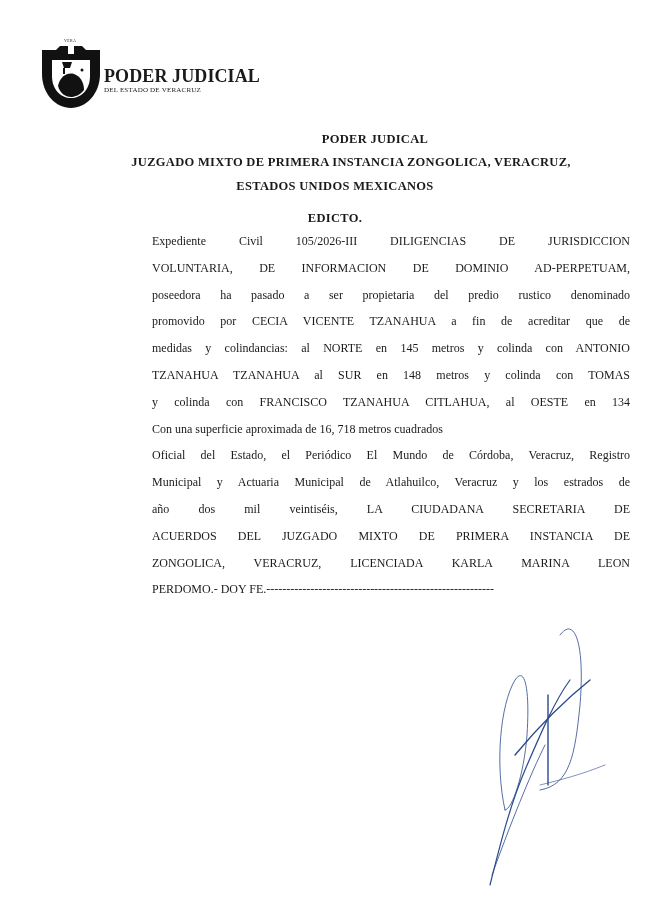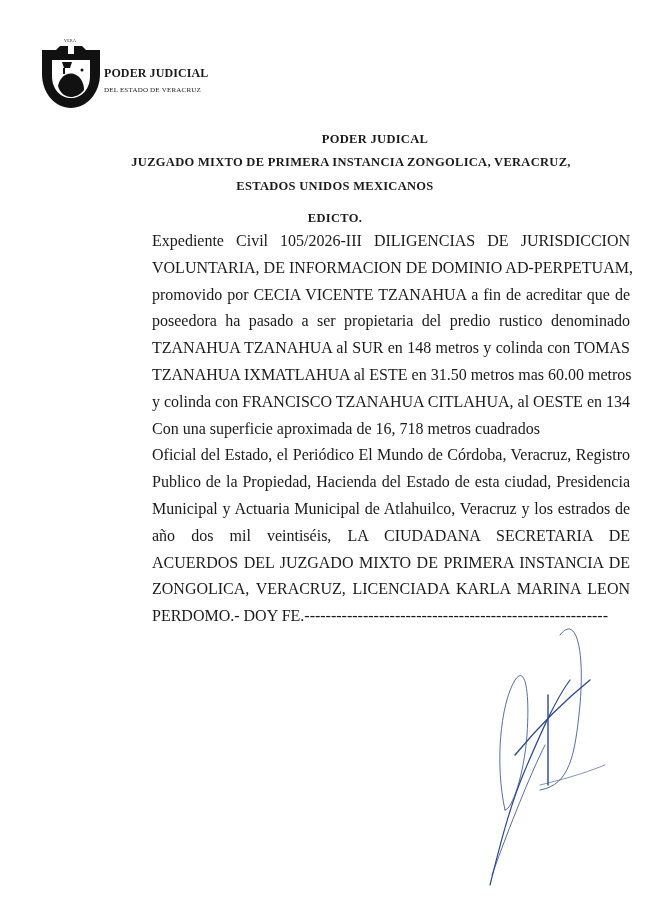--- a/index.html
+++ b/index.html
@@ -1,27 +1,27 @@
 <!DOCTYPE html>
 <html><head>
   <meta charset="utf-8">
   <style>
     html, body { margin: 0; padding: 0; background: #ffffff; }
     body { width: 670px; height: 900px; position: relative; overflow: hidden; font-family: "Liberation Serif", serif; color: #1a1a1a; }
     .logo { position: absolute; left: 38px; top: 38px; width: 190px; height: 72px; }
     .logo-emblem { position: absolute; left: 0; top: 0; width: 66px; height: 72px; }
     .logo-vera { position: absolute; left: 26px; top: 0px; font-size: 4px; letter-spacing: 0.3px; font-family: "Liberation Serif", serif; }
-    .logo-title { position: absolute; left: 66px; top: 28px; font-size: 12px; font-weight: bold; letter-spacing: 0.1px; white-space: nowrap; }
+    .logo-title { position: absolute; left: 66px; top: 28px; font-size: 18px; font-weight: bold; letter-spacing: 0.1px; white-space: nowrap; }
     .logo-sub { position: absolute; left: 66px; top: 48px; font-size: 7px; letter-spacing: 0.2px; white-space: nowrap; text-align: center; }
     .heading { position: absolute; left: 0; width: 670px; text-align: center; font-weight: bold; font-size: 12.5px; letter-spacing: 0.3px; }
     .h1 { top: 132px; left: 40px; }
     .h2 { top: 155px; left: 16px; }
     .h3 { top: 179px; left: 0px; }
     .h4 { top: 203px; left: 0px; margin-top: 8px; }
-    .body-lines { position: absolute; left: 152px; top: 228px; width: 478px; font-size: 16px; }
+    .body-lines { position: absolute; left: 152px; top: 228px; width: 478px; font-size: 12px; }
     .line { height: 26.8px; line-height: 26.8px; white-space: nowrap; text-align: justify; text-align-last: justify; }
     .line.last { text-align-last: left; }
     .signature { position: absolute; left: 430px; top: 585px; width: 210px; height: 315px; pointer-events: none; }
   </style>
 </head>
 <body>
 
 <div class="logo">
   <svg class="logo-emblem" viewBox="0 0 66 72">
     <path d="M4 12 L18 12 L22 8 L30 8 L30 16 L36 16 L36 8 L44 8 L48 12 L62 12 L62 36 C62 56 48 70 33 70 C18 70 4 56 4 36 Z" fill="#111"></path>
@@ -37,28 +37,27 @@
 </div>
 
 <div class="heading h1">PODER JUDICAL</div>
 <div class="heading h2">JUZGADO MIXTO DE PRIMERA INSTANCIA ZONGOLICA, VERACRUZ,</div>
 <div class="heading h3">ESTADOS UNIDOS MEXICANOS</div>
 <div class="heading h4">EDICTO.</div>
 
 <div class="body-lines">
   <div class="line">Expediente Civil  105/2026-III DILIGENCIAS DE JURISDICCION</div>
   <div class="line">VOLUNTARIA, DE INFORMACION DE DOMINIO AD-PERPETUAM,</div>
+  <div class="line">poseedora ha pasado a ser propietaria del predio rustico denominado</div>
   <div class="line">promovido por CECIA VICENTE TZANAHUA  a fin de acreditar que de</div>
-  <div class="line">poseedora ha pasado a ser propietaria del predio rustico denominado</div>
+  <div class="line">medidas y colindancias: al NORTE en 145 metros y colinda con ANTONIO</div>
   <div class="line">TZANAHUA TZANAHUA al SUR en 148 metros y colinda con TOMAS</div>
-  <div class="line">TZANAHUA IXMATLAHUA al ESTE en 31.50 metros mas 60.00 metros</div>
   <div class="line">y colinda con FRANCISCO TZANAHUA CITLAHUA, al OESTE en 134</div>
   <div class="line last">Con una superficie aproximada de  16, 718 metros cuadrados</div>
   <div class="line">Oficial del Estado, el Periódico El Mundo de Córdoba, Veracruz, Registro</div>
-  <div class="line">Publico de la Propiedad, Hacienda del Estado de esta ciudad,   Presidencia</div>
   <div class="line">Municipal y Actuaria Municipal de Atlahuilco, Veracruz y los estrados de</div>
   <div class="line">año dos mil veintiséis,  LA  CIUDADANA SECRETARIA DE</div>
   <div class="line">ACUERDOS DEL JUZGADO MIXTO DE PRIMERA INSTANCIA DE</div>
   <div class="line">ZONGOLICA, VERACRUZ, LICENCIADA KARLA MARINA LEON</div>
   <div class="line last">PERDOMO.- DOY FE.---------------------------------------------------------</div>
 </div>
 
 <svg class="signature" viewBox="0 0 210 315">
   <g fill="none" stroke="#2b4a8c" stroke-width="1.2" stroke-linecap="round">
     <path d="M60 300 C70 260 80 220 95 185 C110 150 125 115 140 95"></path>

